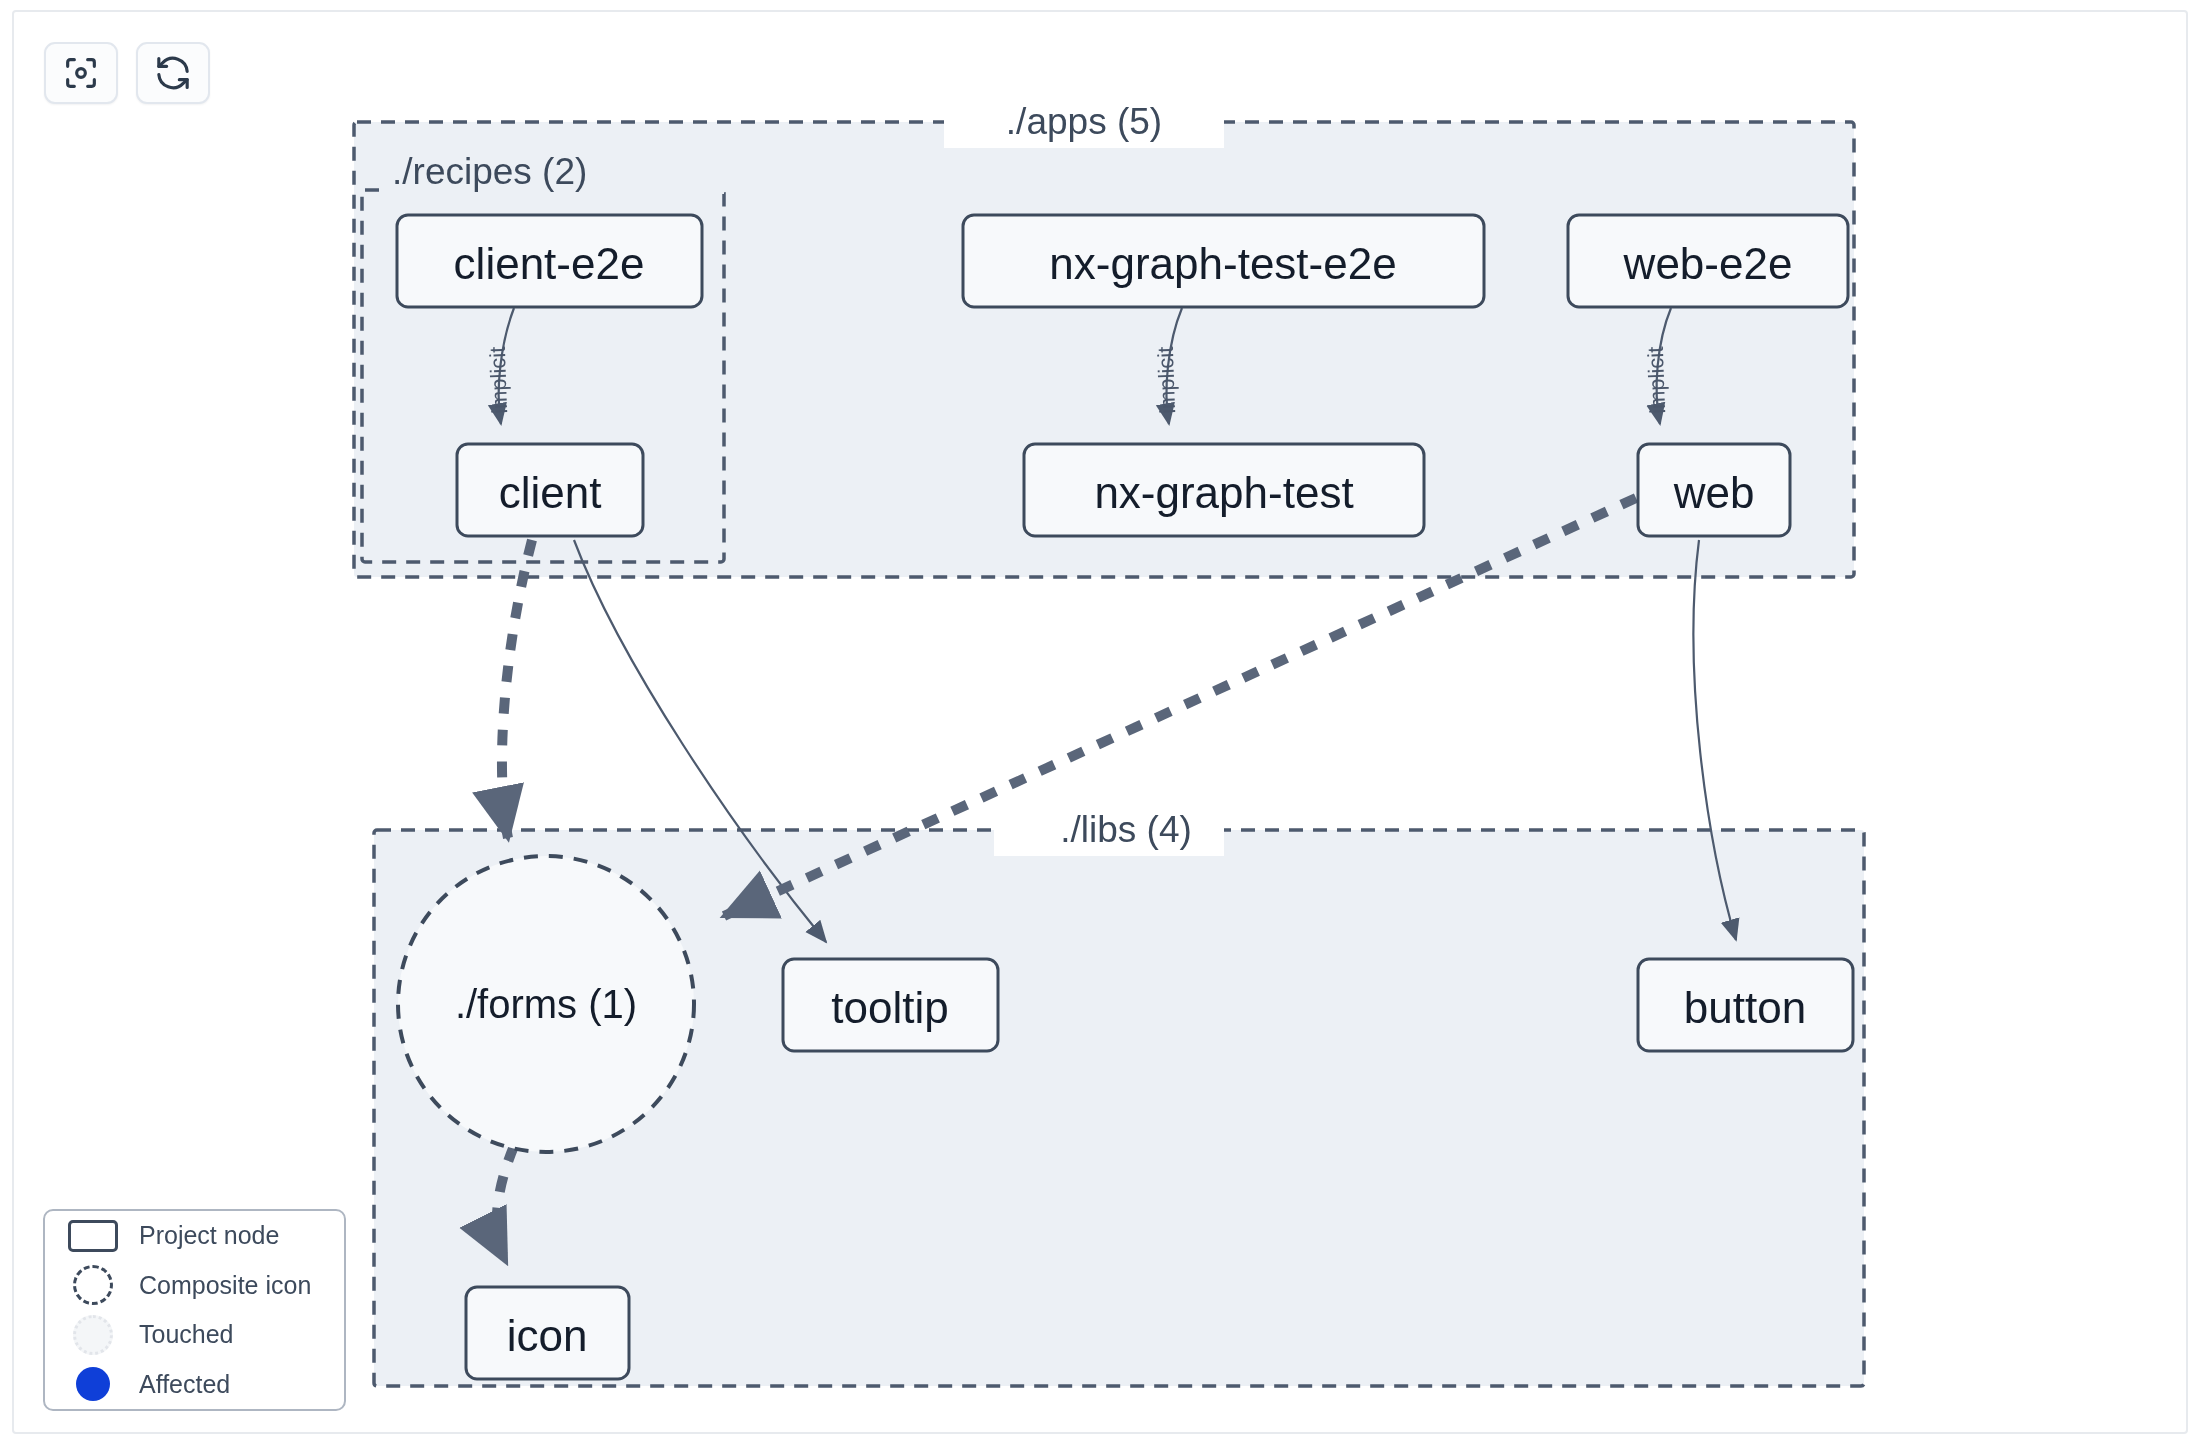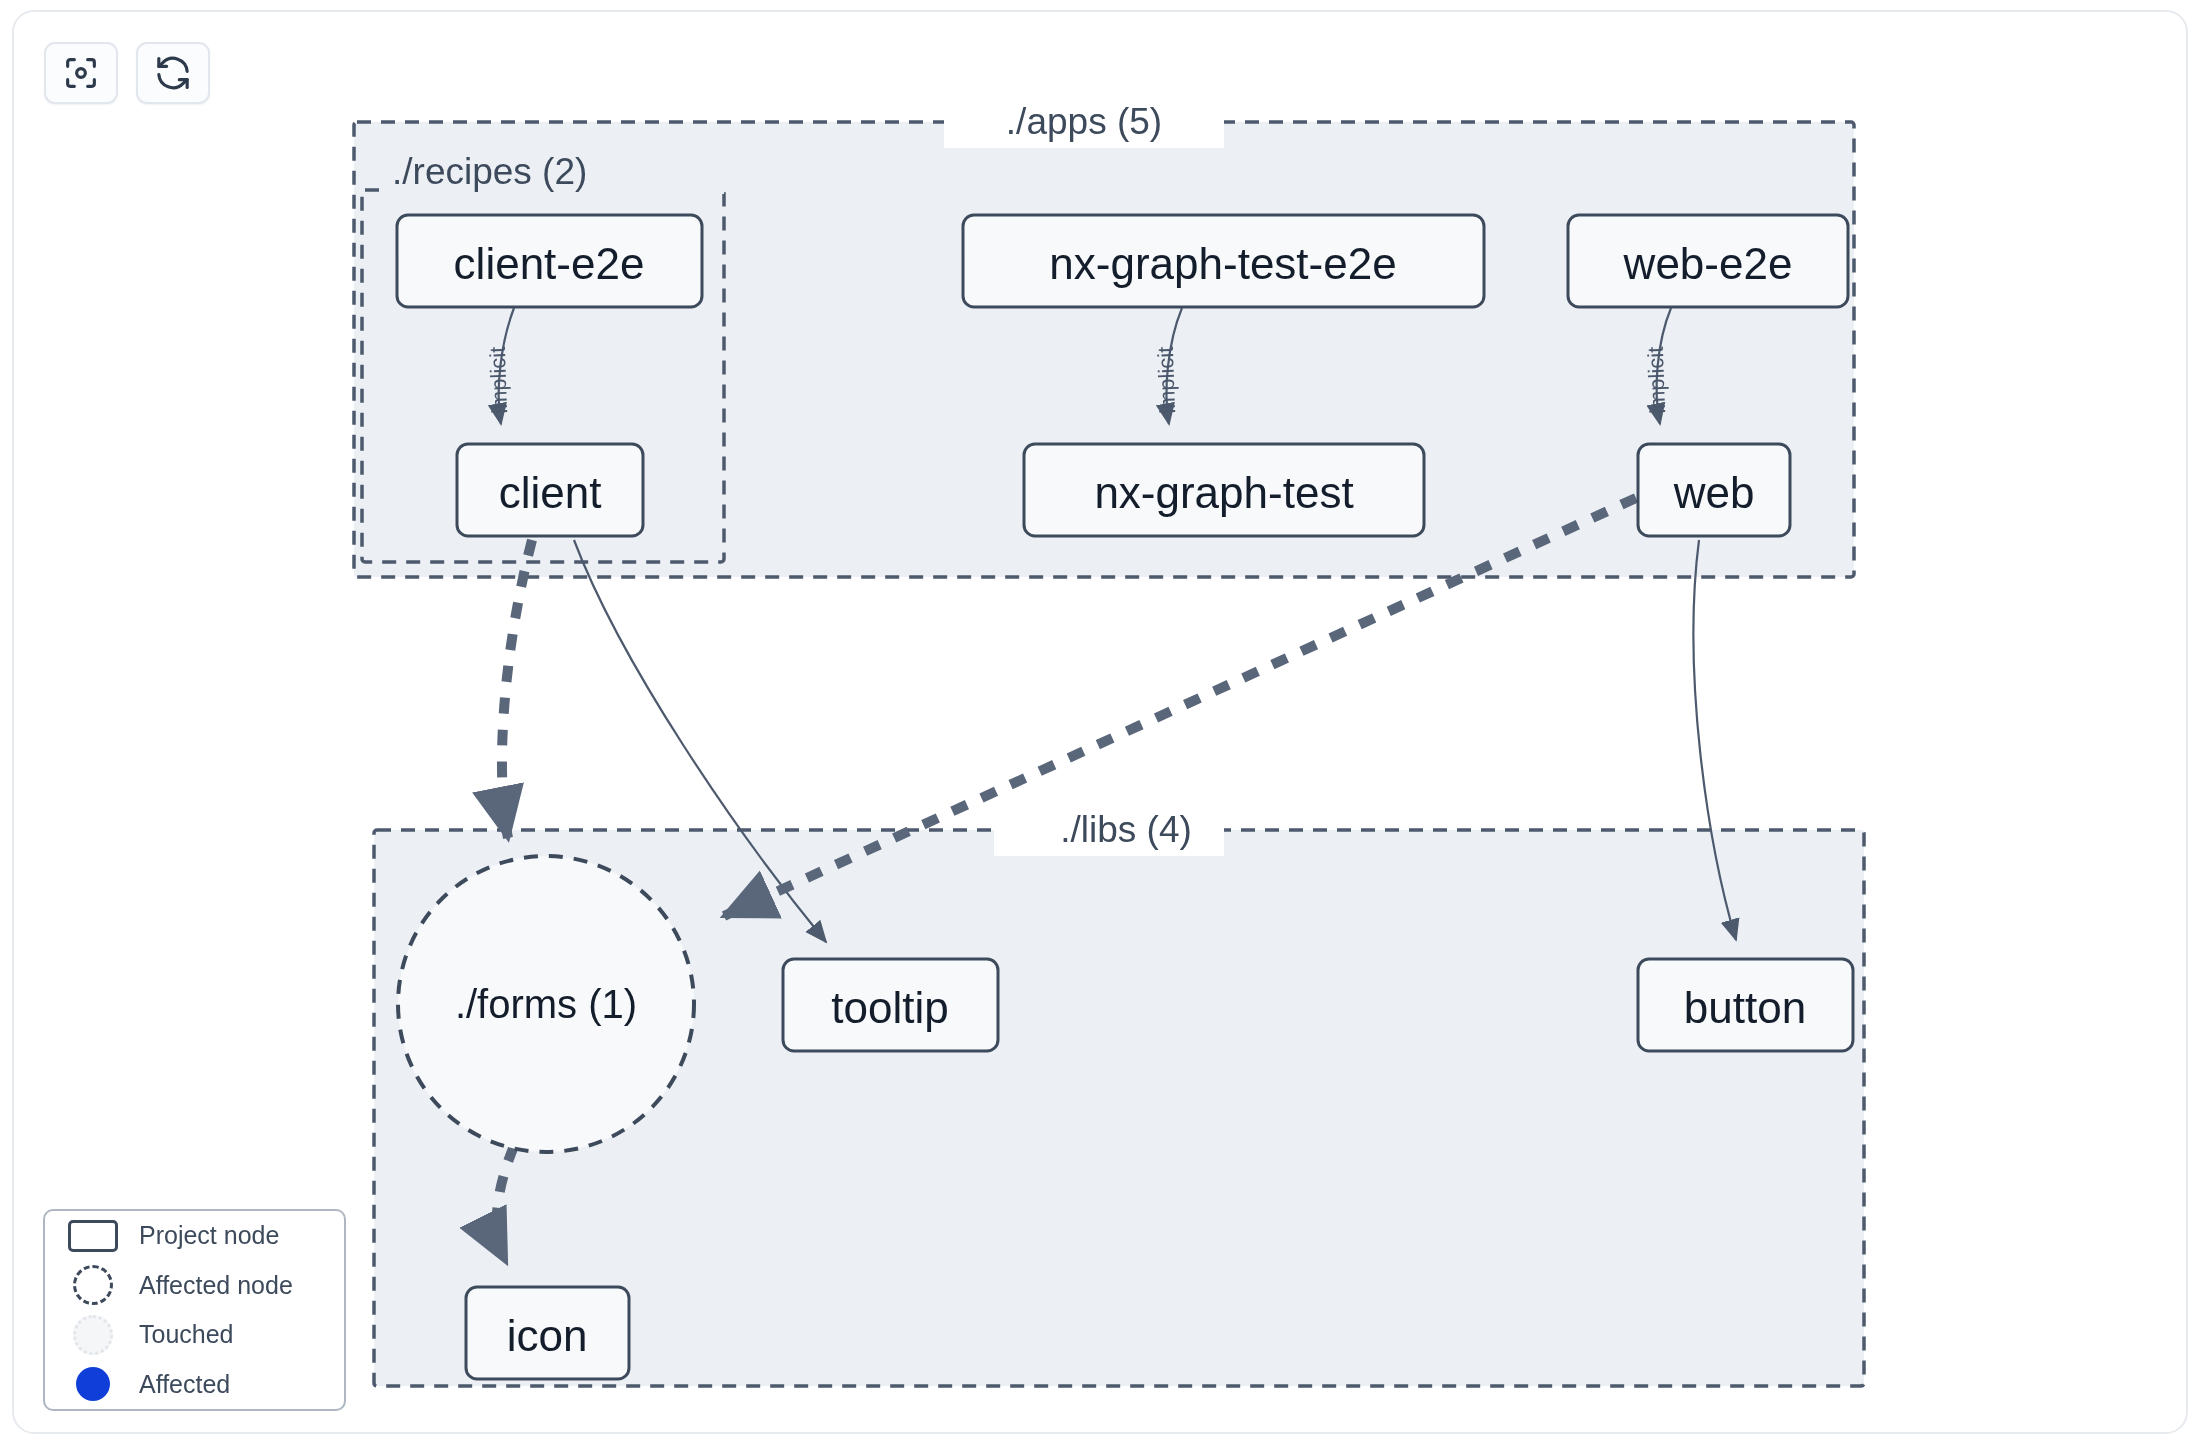--- a/index.html
+++ b/index.html
@@ -10,21 +10,21 @@
     font-family: "Liberation Sans", sans-serif;
     overflow: hidden;
   }
 
   #app {
     position: absolute;
     left: 12px; top: 10px;
     width: 2176px; height: 1424px;
     background: #ffffff;
     border: 2px solid #e7eaee;
-    border-radius: 22px;
+    border-radius: 4px;
     overflow: hidden;
   }
 
   
   .toolbar { position: absolute; left: 30px; top: 30px; display: flex; gap: 18px; z-index: 40; }
   .tool-btn {
     width: 74px; height: 62px;
     background: #fbfcfd;
     border: 2px solid #e2e7ee;
     border-radius: 11px;
@@ -217,21 +217,21 @@
     <div class="legend-row">
       <span class="legend-swatch">
         <span class="sw-rect"></span>
       </span>
       <span class="legend-text">Project node</span>
     </div>
     <div class="legend-row">
       <span class="legend-swatch">
         <span class="sw-dash-circle"></span>
       </span>
-      <span class="legend-text">Affected node</span>
+      <span class="legend-text">Composite icon</span>
     </div>
     <div class="legend-row">
       <span class="legend-swatch">
         <span class="sw-affected"></span>
       </span>
       <span class="legend-text">Touched</span>
     </div>
     <div class="legend-row">
       <span class="legend-swatch">
         <span class="sw-touched"></span>

